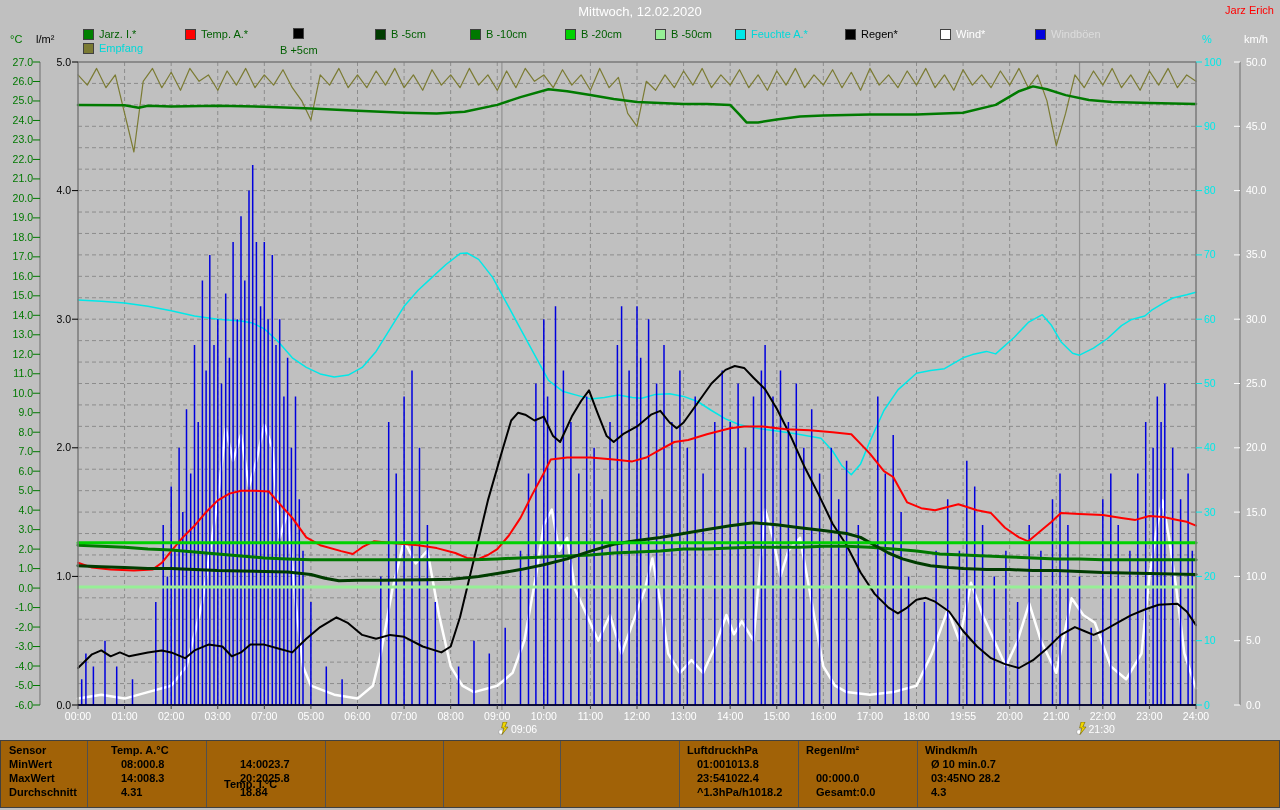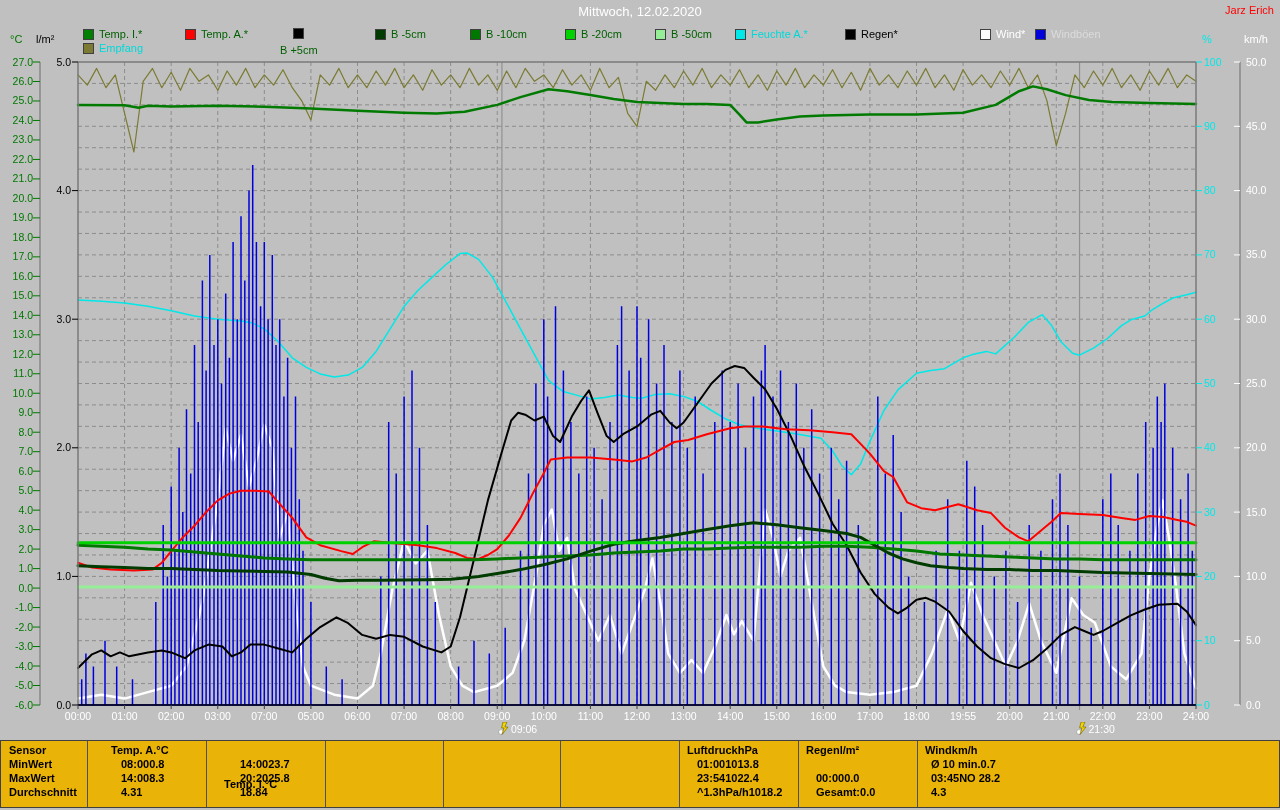--- a/index.html
+++ b/index.html
@@ -6,21 +6,21 @@
     font-family:"Liberation Sans",sans-serif;-webkit-font-smoothing:none;}
   .abs{position:absolute;}
   #stage{position:relative;width:1280px;height:642px;background:#c0c0c0;}
   #page-title{top:4px;left:0;width:1280px;text-align:center;color:#ffffff;font-size:13px;}
   #author{top:4px;right:6px;color:#ff0000;font-size:11px;}
   .legend-item{height:12px;display:flex;align-items:center;gap:5px;font-size:11px;}
   .legend-swatch{width:9px;height:9px;border:1px solid #404040;display:inline-block;flex:0 0 auto;}
   .unit-label{font-size:11px;}
   .xlab{width:46px;text-align:center;color:#ffffff;font-size:10.5px;top:710px;}
   .marker-label{color:#ffffff;font-size:10.5px;top:722px;display:flex;align-items:center;gap:2px;}
-  #weather-table{top:740px;left:0;width:1278px;height:66px;background:#eab308;
+  #weather-table{top:740px;left:0;width:1278px;height:66px;background:#a16207;
     border-top:1px solid #404040;border-bottom:1px solid #404040;border-left:1px solid #404040;border-right:1px solid #404040;}
   .tcol-sep{position:absolute;top:0;bottom:0;width:1px;background:#505050;}
   .trow-label{position:absolute;left:8px;font-weight:bold;font-size:11px;color:#000;white-space:nowrap;}
   .tcell{position:absolute;font-weight:bold;font-size:11px;color:#000;display:flex;white-space:nowrap;}
   svg text{font-family:"Liberation Sans",sans-serif;}
 </style>
 </head>
 <body>
 
 <div id="stage">
@@ -29,21 +29,21 @@
   <div id="author" class="abs">Jarz Erich</div>
 
   <div class="abs unit-label" style="left:10px;top:33px;color:#007800;">°C</div>
   <div class="abs unit-label" style="left:36px;top:33px;color:#000000;">l/m²</div>
   <div class="abs unit-label" style="left:1202px;top:33px;color:#00e8e8;">%</div>
   <div class="abs unit-label" style="left:1244px;top:33px;color:#ffffff;">km/h</div>
 
   <div id="legend">
       <div class="abs legend-item" style="left: 83px; top: 28px;">
         <span class="legend-swatch" style="background: rgb(0, 128, 0);"></span>
-        <span style="color: rgb(0, 95, 0);">Temp. I.*</span>
+        <span style="color: rgb(0, 95, 0);">Jarz. I.*</span>
       </div>
       <div class="abs legend-item" style="left: 185px; top: 28px;">
         <span class="legend-swatch" style="background: rgb(255, 0, 0);"></span>
         <span style="color: rgb(0, 95, 0);">Temp. A.*</span>
       </div>
       <div class="abs legend-item" style="left: 280px; top: 28px; flex-direction: column;">
         <span class="legend-swatch" style="background: rgb(0, 0, 0);"></span>
         <span style="color: rgb(0, 95, 0);">B +5cm</span>
       </div>
       <div class="abs legend-item" style="left: 375px; top: 28px;">
@@ -63,21 +63,21 @@
         <span style="color: rgb(0, 95, 0);">B -50cm</span>
       </div>
       <div class="abs legend-item" style="left: 735px; top: 28px;">
         <span class="legend-swatch" style="background: rgb(0, 232, 232);"></span>
         <span style="color: rgb(0, 216, 216);">Feuchte A.*</span>
       </div>
       <div class="abs legend-item" style="left: 845px; top: 28px;">
         <span class="legend-swatch" style="background: rgb(0, 0, 0);"></span>
         <span style="color: rgb(0, 0, 0);">Regen*</span>
       </div>
-      <div class="abs legend-item" style="left: 980px; top: 28px;">
+      <div class="abs legend-item" style="left: 940px; top: 28px;">
         <span class="legend-swatch" style="background: rgb(255, 255, 255);"></span>
         <span style="color: rgb(255, 255, 255);">Wind*</span>
       </div>
       <div class="abs legend-item" style="left: 1035px; top: 28px;">
         <span class="legend-swatch" style="background: rgb(0, 0, 221);"></span>
         <span style="color: rgb(220, 220, 220);">Windböen</span>
       </div>
       <div class="abs legend-item" style="left: 83px; top: 42px;">
         <span class="legend-swatch" style="background: rgb(123, 123, 51);"></span>
         <span style="color: rgb(0, 216, 216);">Empfang</span>

